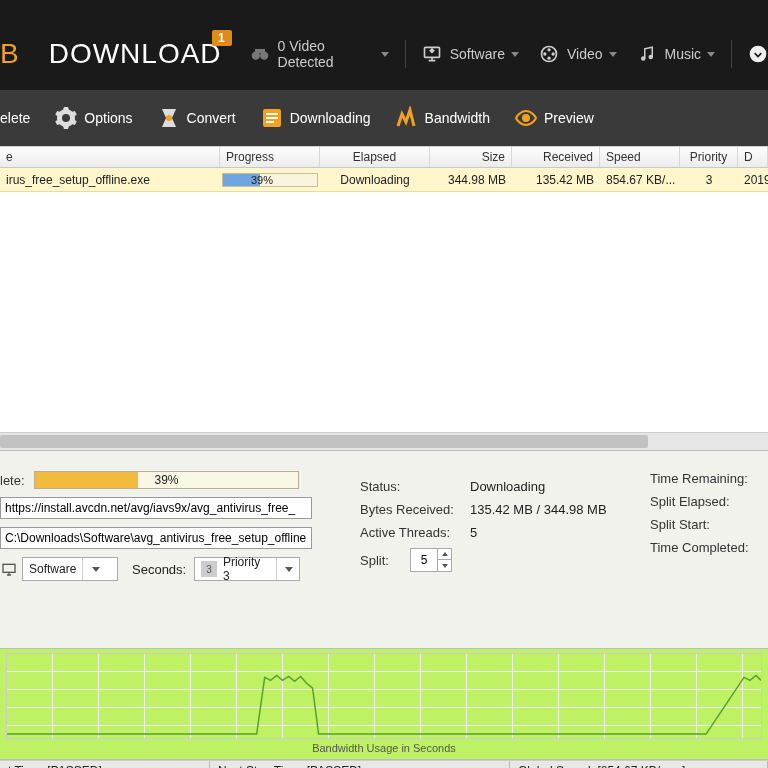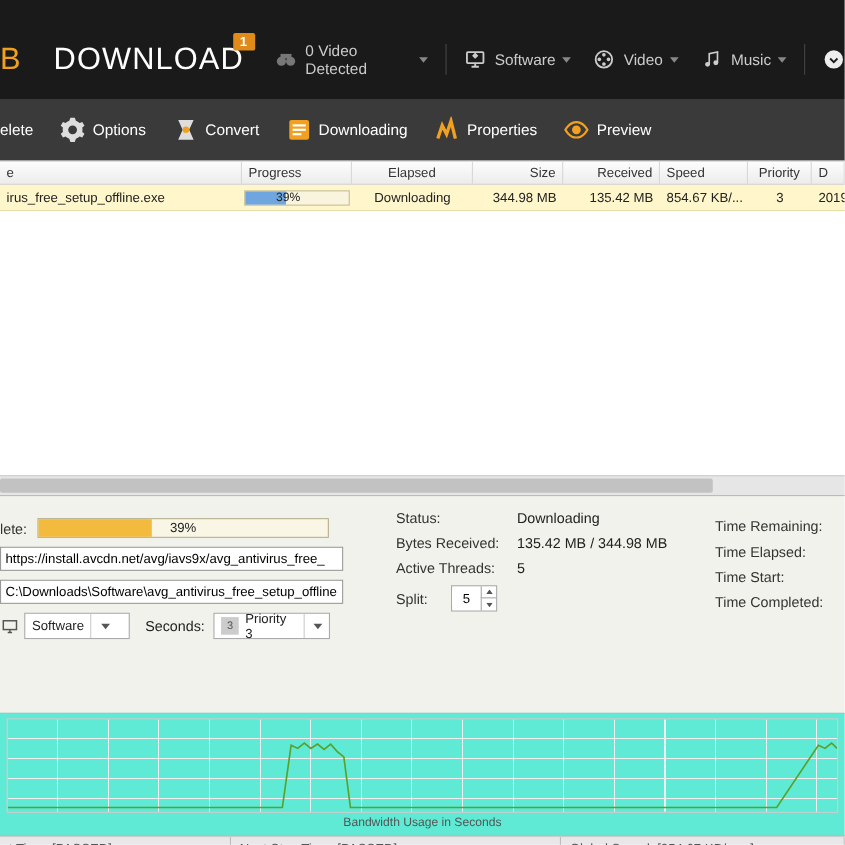--- a/index.html
+++ b/index.html
@@ -168,21 +168,21 @@
     border-top:1px solid #bbb;
     background:#f2f2ec;
     padding:30px 8px 10px 8px;
     height:198px;
     position:relative;
   }
   .detrow { display:flex; align-items:center; margin-bottom:8px; }
   .detlabel { min-width:110px; color:#333; font-size:13px;}
   .detval { font-size:13px; color:#222;}
   .leftcol { position:absolute; left:0; top:20px; width:330px;}
-  .midcol { position:absolute; left:360px; top:12px; width:300px;}
+  .midcol { position:absolute; left:360px; top:28px; width:300px;}
   .rightcol { position:absolute; left:650px; top:20px; width:130px;}
   .pbar {
     width:265px;
     height:18px;
     border:1px solid #b8b090;
     background:#f9f6e6;
     display:inline-flex;
     align-items:center;
     position:relative;
     margin-left:4px;
@@ -253,21 +253,21 @@
     display:flex;
     align-items:center;
     justify-content:center;
   }
   .spin .btns div:last-child{border-bottom:none;}
   
   .graph-wrap {
     height:112px;
     border-top:1px solid #bbb;
     border-bottom:1px solid #bbb;
-    background:#5eead4;
+    background:#bef264;
     position:relative;
     padding:4px 6px 0 6px;
   }
   .graph {
     width:100%;
     height:86px;
     border:1px solid #ccc;
     position:relative;
     background:repeating-linear-gradient(to right, transparent, transparent 45px, #eee 45px, #eee 46px),
                repeating-linear-gradient(to bottom, transparent, transparent 17px, #eee 17px, #eee 18px);
@@ -416,21 +416,21 @@
         </svg>
     </span>
     <span>Downloading</span>
   </div>
   <div class="tbtn">
     <span class="ticon">
       <svg viewBox="0 0 24 24" width="24" height="24" fill="none" stroke="#f2a020" stroke-width="3">
           <path d="M3 20 L7 8 L11 16 L15 4 L19 20"></path>
         </svg>
     </span>
-    <span>Properties</span>
+    <span>Bandwidth</span>
   </div>
   <div class="tbtn">
     <span class="ticon">
       <svg viewBox="0 0 24 24" width="26" height="26" fill="none" stroke="#f2a020" stroke-width="2">
           <path d="M2 12s3.5-7 10-7 10 7 10 7-3.5 7-10 7S2 12 2 12z"></path>
           <circle cx="12" cy="12" r="3" fill="#f2a020"></circle>
         </svg>
     </span>
     <span>Preview</span>
   </div>
@@ -538,24 +538,24 @@
         </div>
       </div>
     </div>
   </div>
 
   <div class="rightcol">
     <div class="detrow">
         <span class="detlabel">Time Remaining:</span>
       </div>
     <div class="detrow">
-        <span class="detlabel">Time Elapsed:</span>
-      </div>
-    <div class="detrow">
-        <span class="detlabel">Time Start:</span>
+        <span class="detlabel">Split Elapsed:</span>
+      </div>
+    <div class="detrow">
+        <span class="detlabel">Split Start:</span>
       </div>
     <div class="detrow">
         <span class="detlabel">Time Completed:</span>
       </div>
   </div>
 </div>
 
 <div class="graph-wrap">
   <div class="graph">
     <svg viewBox="0 0 755 86" preserveAspectRatio="none">

